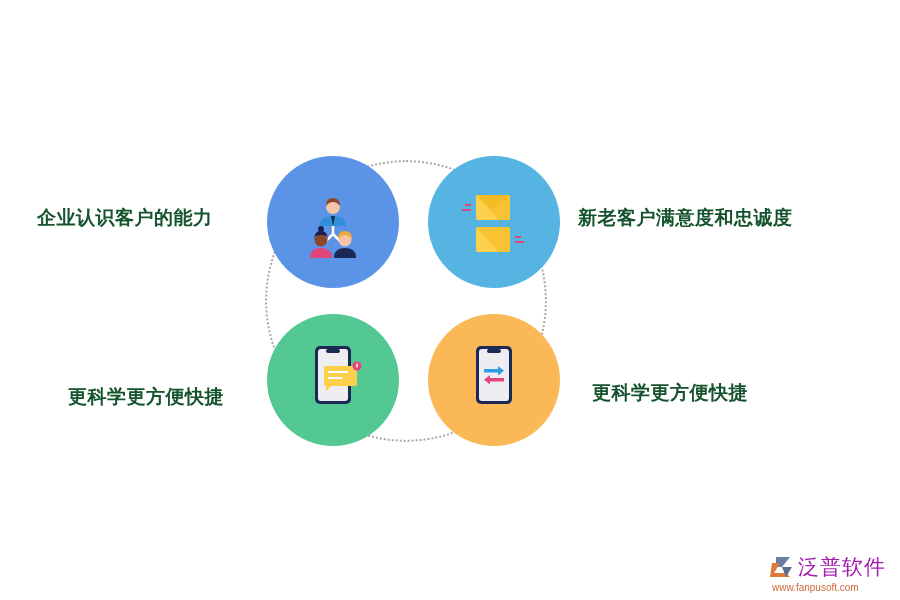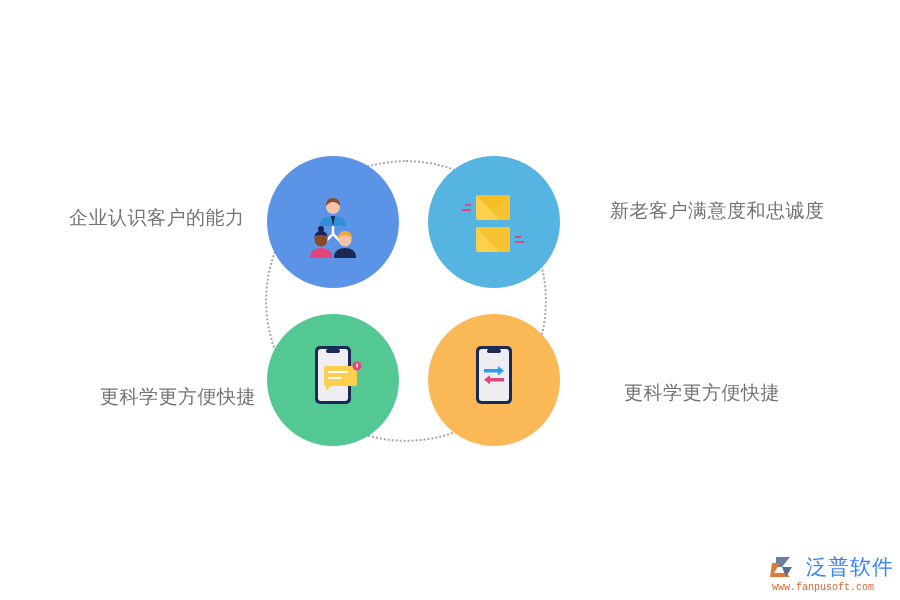--- a/index.html
+++ b/index.html
@@ -1,24 +1,24 @@
 <!DOCTYPE html>
 <html><head>
 <meta charset="utf-8">
 <style>
   html,body{margin:0;padding:0;background:#ffffff;}
   body{width:900px;height:600px;position:relative;overflow:hidden;font-family:"DejaVu Sans","Liberation Sans",sans-serif;}
   .ring{position:absolute;left:265px;top:160px;width:282px;height:282px;border-radius:50%;border:2px dotted #a8a8a8;box-sizing:border-box;}
   .node{position:absolute;width:132px;height:132px;border-radius:50%;display:flex;align-items:center;justify-content:center;}
   .node svg{display:block;}
-  .label{position:absolute;font-size:19px;font-weight:normal;color:#737373;white-space:nowrap;letter-spacing:0.5px;margin-left:32px;}
+  .label{position:absolute;font-size:19px;font-weight:bold;color:#14532d;white-space:nowrap;letter-spacing:0.5px;}
   .logo{position:absolute;left:768px;top:553px;width:130px;}
   .logo-top{display:flex;align-items:center;}
-  .logo-name{font-size:21px;color:#3b82f6;letter-spacing:1px;margin-left:12px;font-family:"DejaVu Sans",sans-serif;}
-  .logo-url{font-family:Liberation Mono, monospace;font-size:10px;color:#d2693a;margin-left:4px;margin-top:1px;}
+  .logo-name{font-size:21px;color:#a21caf;letter-spacing:1px;margin-left:4px;font-family:"DejaVu Sans",sans-serif;}
+  .logo-url{font-family:Liberation Sans, sans-serif;font-size:10px;color:#d2693a;margin-left:4px;margin-top:1px;}
 </style>
 </head>
 <body>
 
 <div class="ring"></div>
 
 <div class="node" style="left:267px;top:156px;background:#5b93e6;">
   <svg width="80" height="80" viewBox="0 0 80 80">
 
     <path d="M40 40 L40 52 L30 62 M40 52 L50 62" stroke="#fff" stroke-width="2.5" fill="none"></path>
@@ -46,21 +46,21 @@
     <path d="M22 13 L39 28 L56 13" fill="#f5b820"></path>
     <path d="M22 13 L45 38 L56 38 L56 13 Z" fill="#f7bd2a" opacity="0.7"></path>
     <rect x="22" y="45" width="34" height="25" rx="2" fill="#fcd04c"></rect>
     <path d="M22 45 L45 70 L56 70 L56 45 Z" fill="#f7bd2a" opacity="0.7"></path>
     <rect x="11" y="22" width="6" height="2" fill="#e0457b"></rect>
     <rect x="8" y="27" width="9" height="2" fill="#e0457b"></rect>
     <rect x="61" y="54" width="6" height="2" fill="#e0457b"></rect>
     <rect x="61" y="59" width="9" height="2" fill="#e0457b"></rect>
   </svg>
 </div>
-<div class="label" style="left:578px;top:198px;">新老客户满意度和忠诚度</div>
+<div class="label" style="left:578px;top:205px;">新老客户满意度和忠诚度</div>
 
 <div class="node" style="left:267px;top:314px;background:#54c892;">
   <svg width="80" height="80" viewBox="0 0 80 80">
     <rect x="22" y="6" width="36" height="58" rx="5" fill="#1b2a55"></rect>
     <rect x="25" y="9" width="30" height="52" rx="3" fill="#eeeef2"></rect>
     <rect x="33" y="9" width="14" height="4" rx="2" fill="#1b2a55"></rect>
     <rect x="31" y="26" width="33" height="20" rx="2" fill="#fcd04c"></rect>
     <path d="M33 46 L33 51 L38 46 Z" fill="#fcd04c"></path>
     <rect x="35" y="31" width="20" height="2" fill="#fff"></rect>
     <rect x="35" y="37" width="14" height="2" fill="#fff"></rect>

